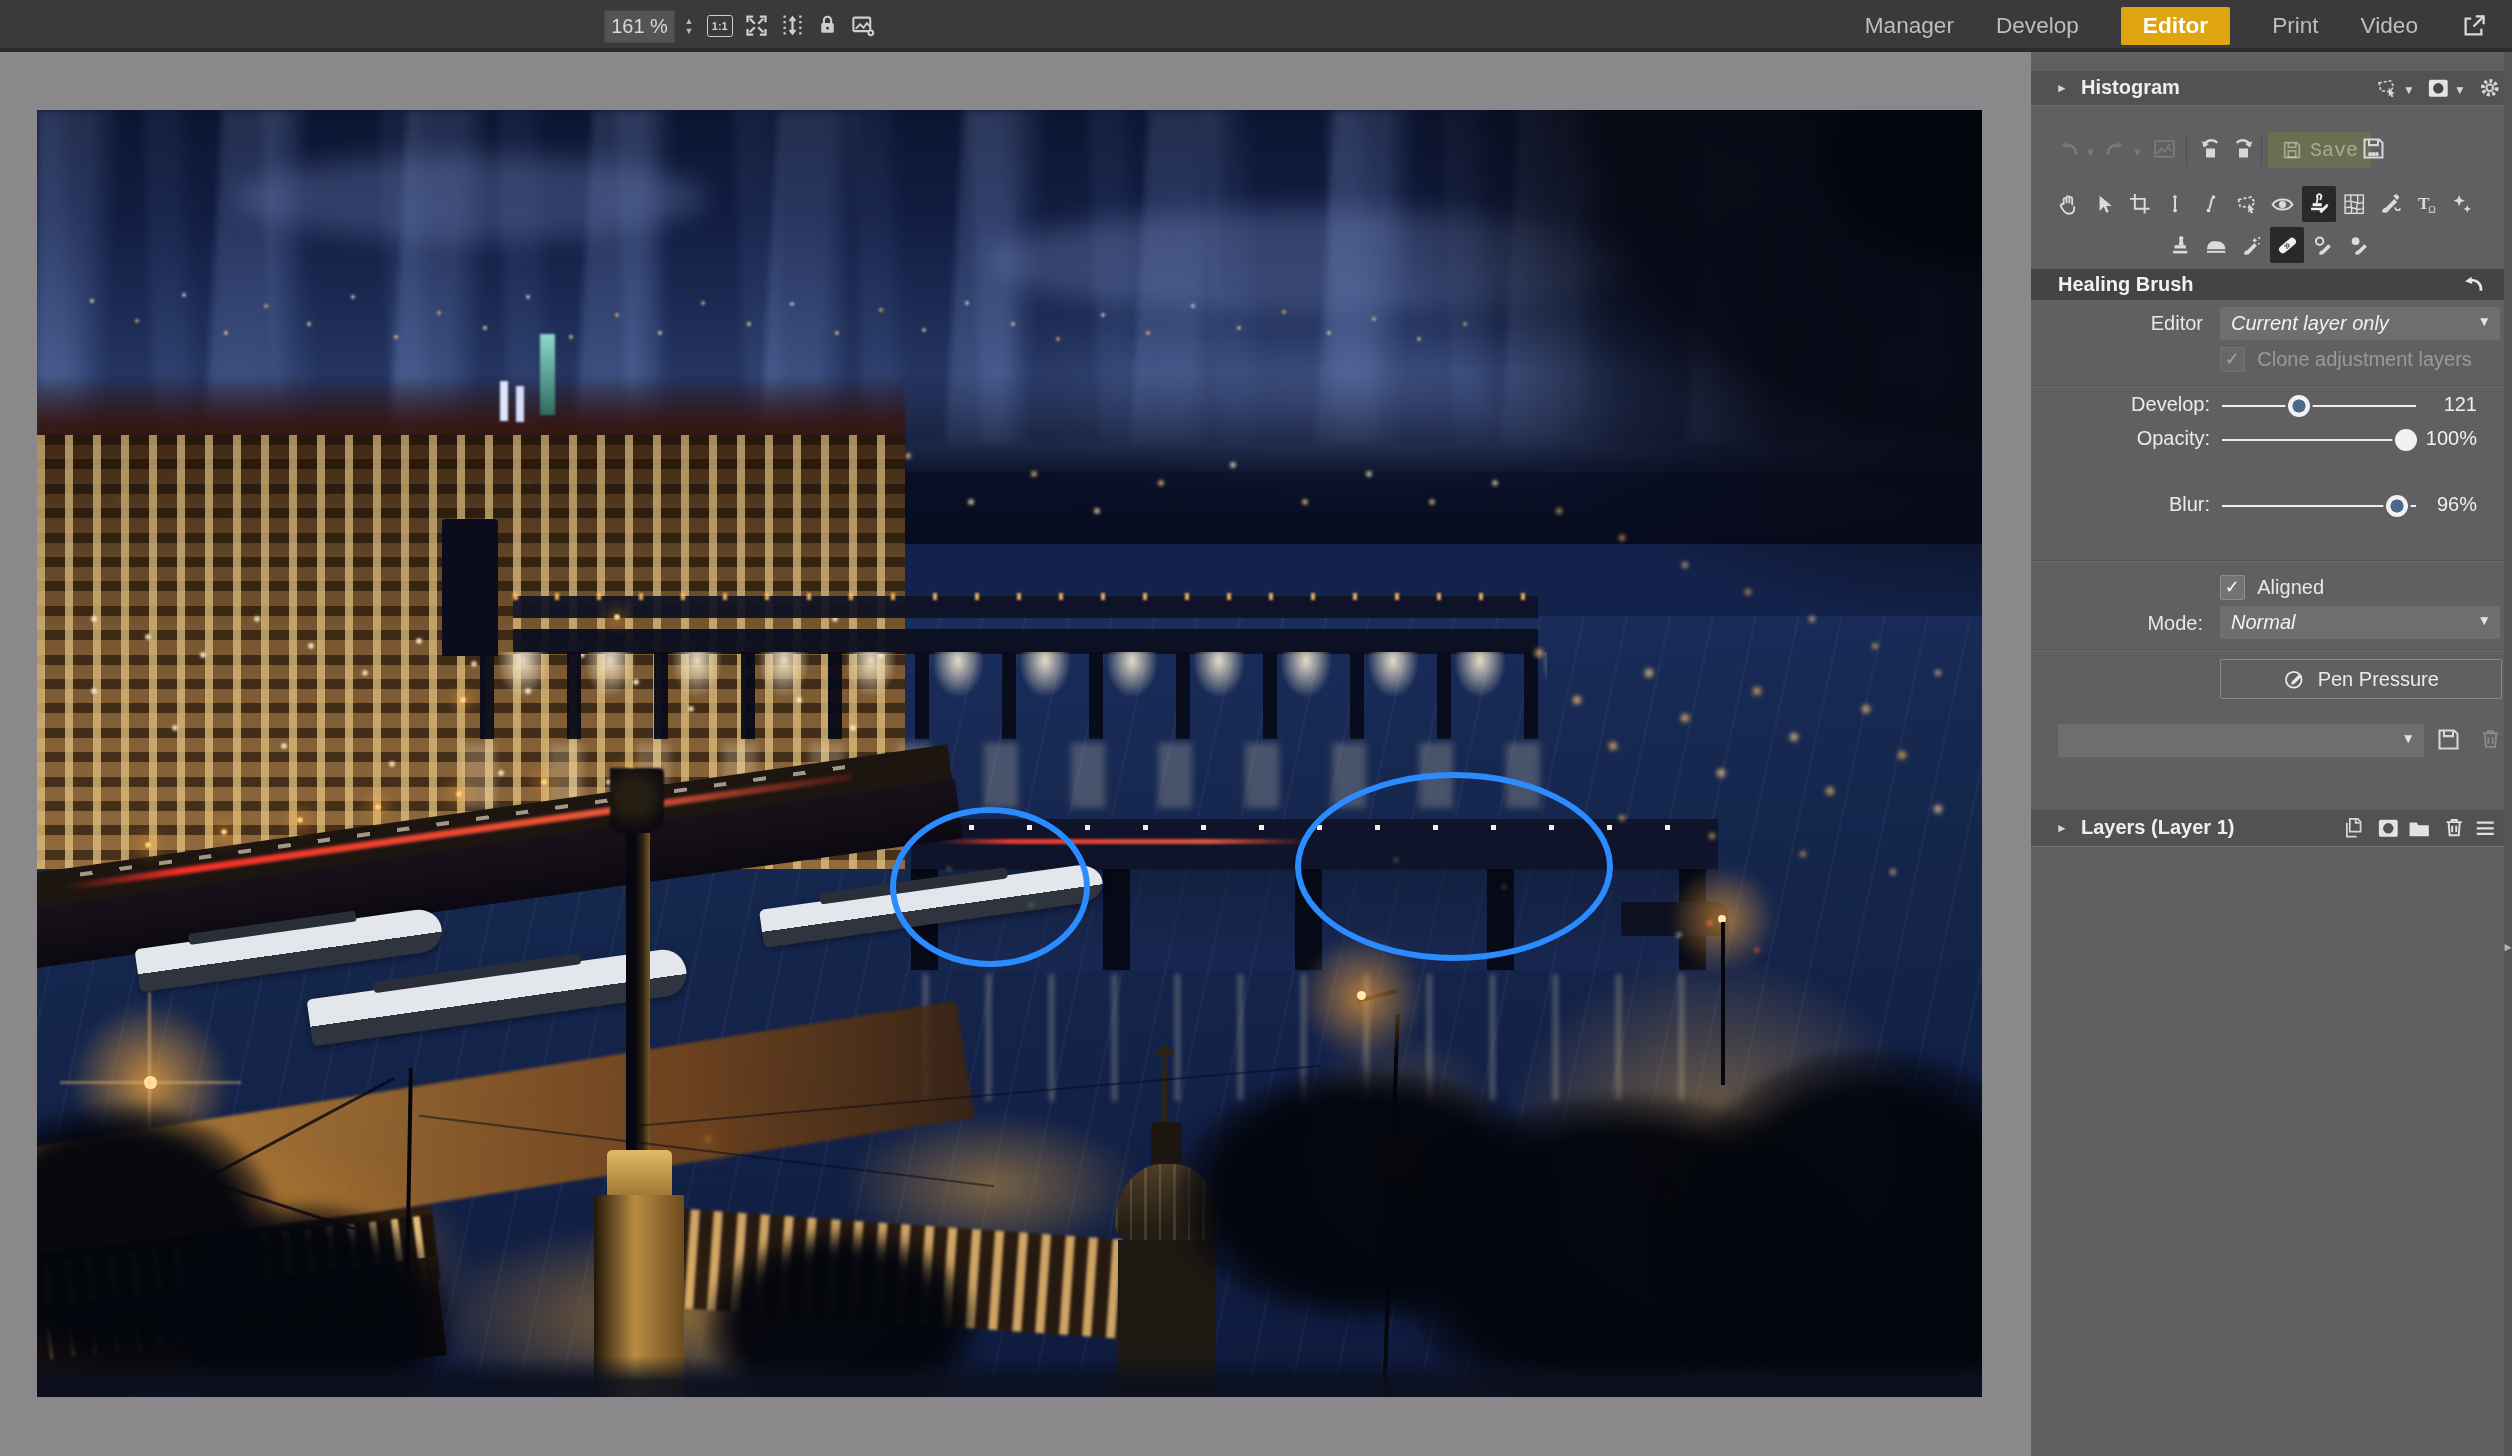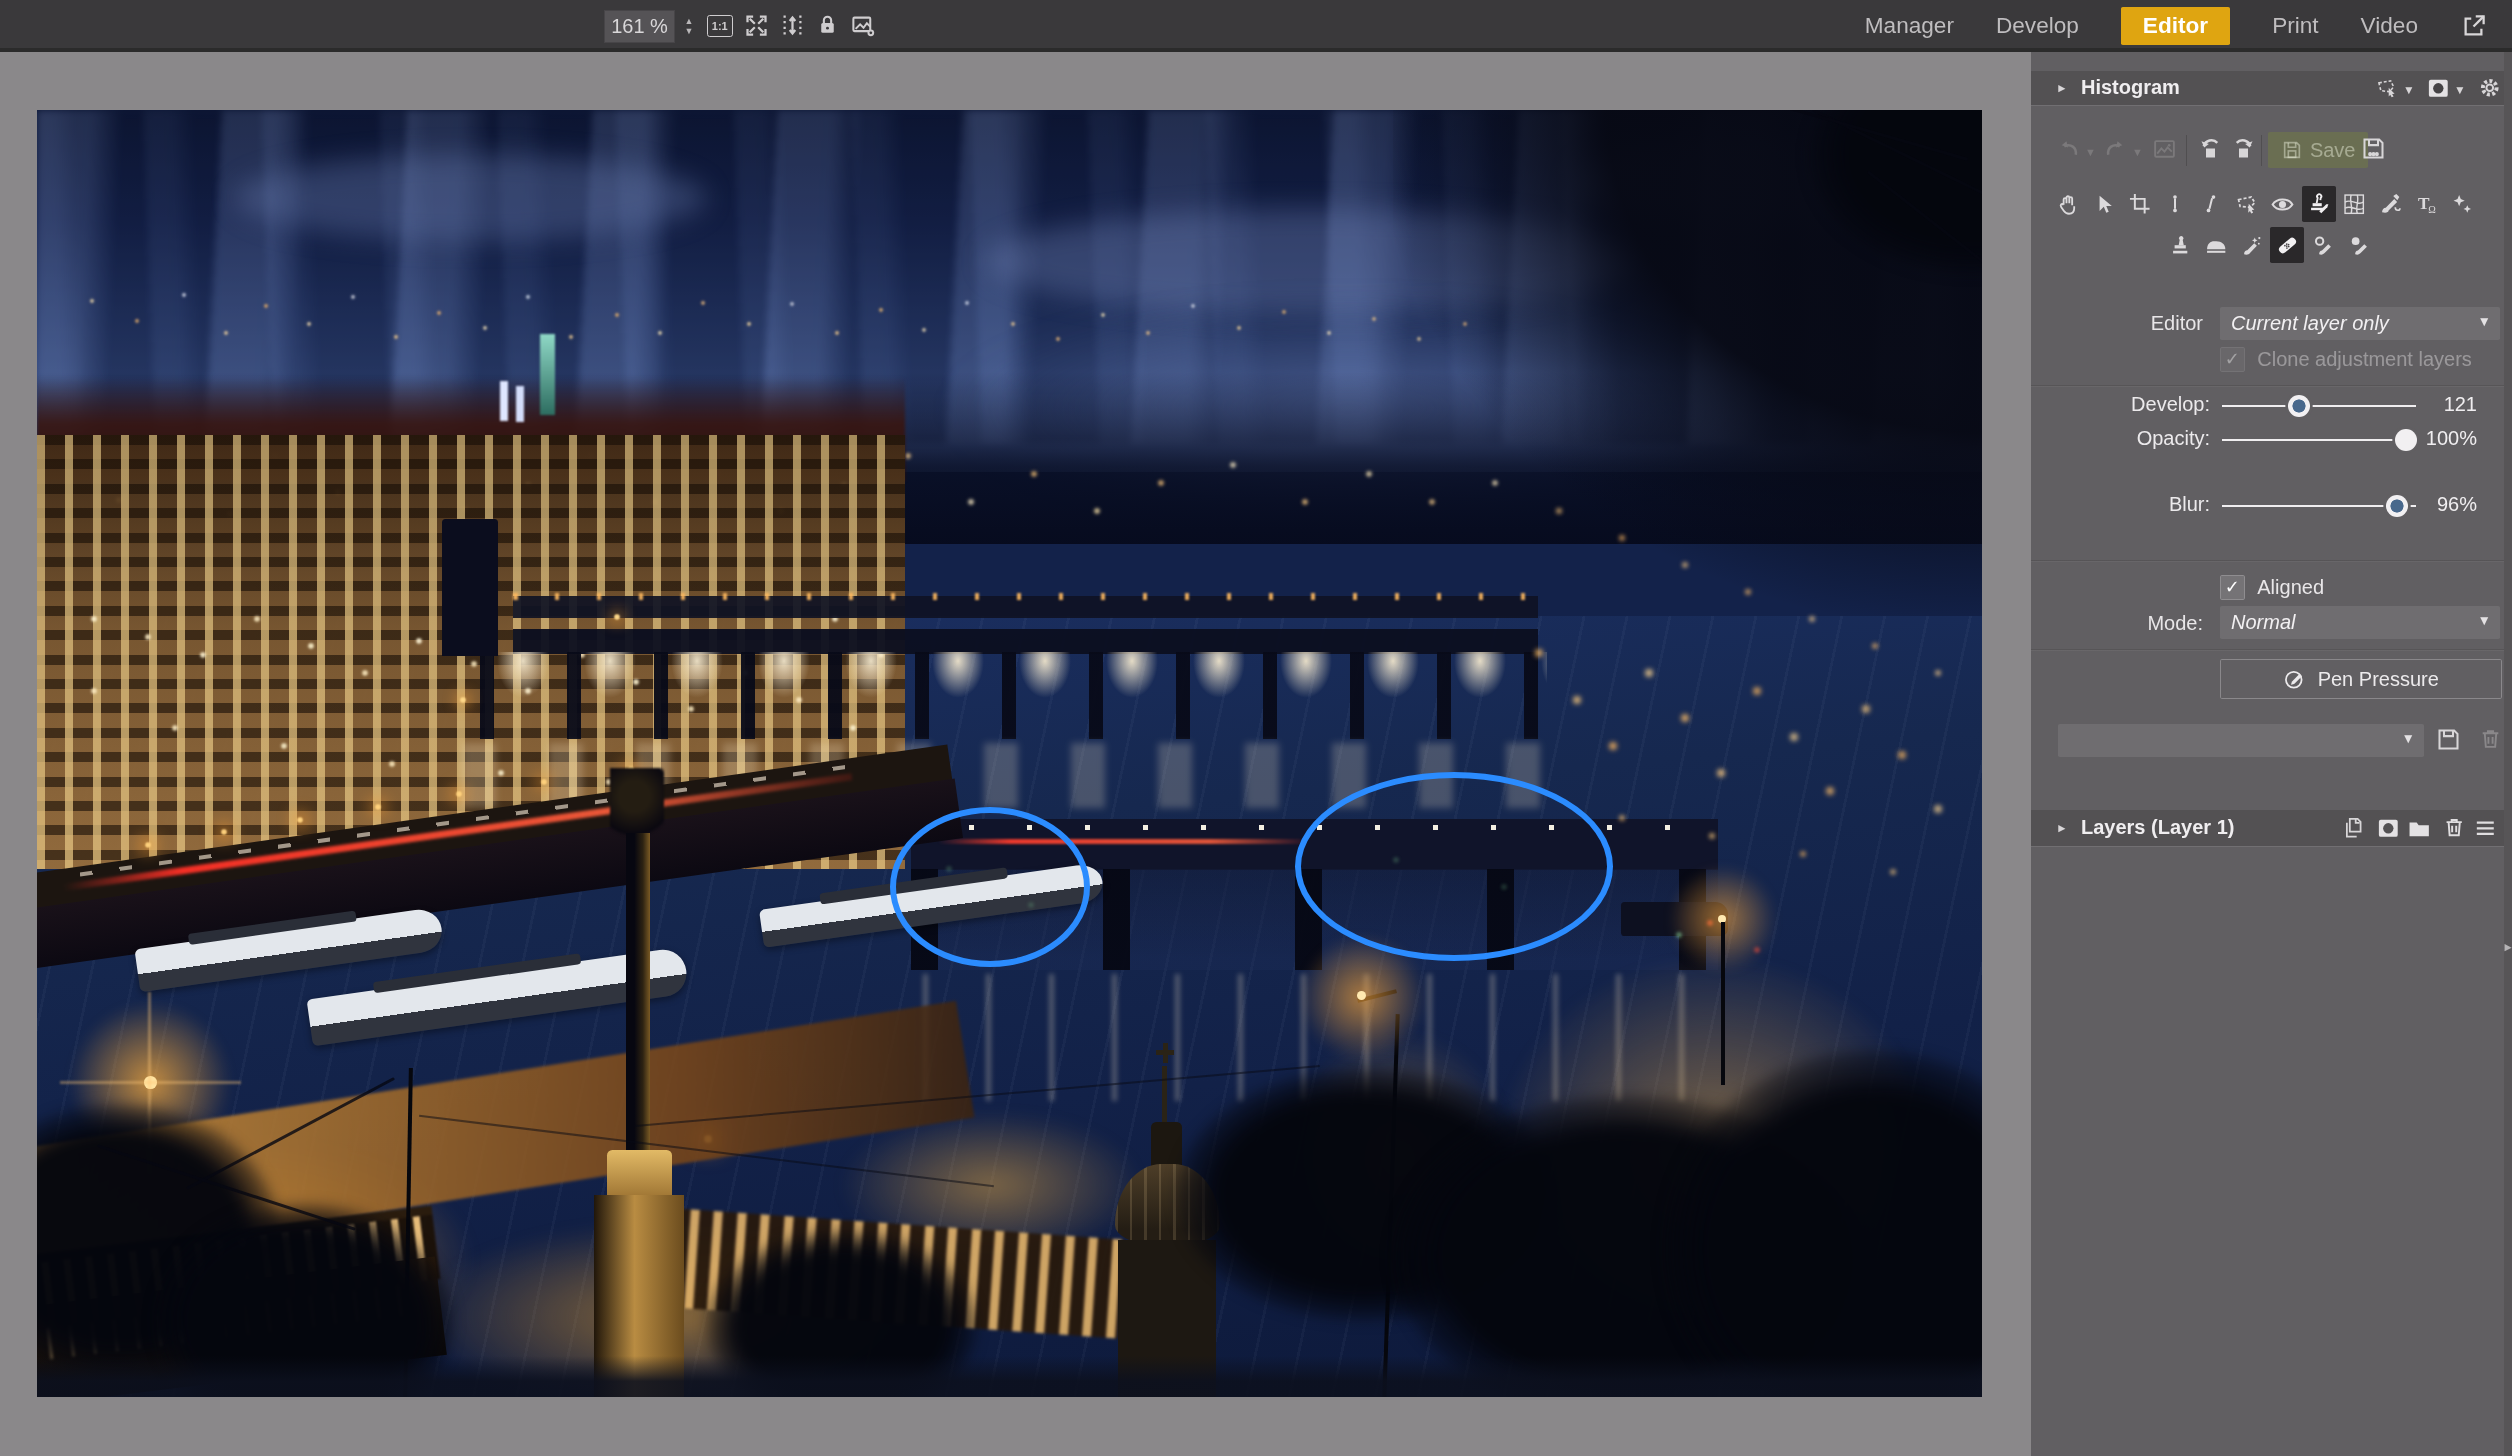--- a/index.html
+++ b/index.html
@@ -391,21 +391,21 @@
           </svg>
       </span>
       <span class="ab" style="left:199px;top:9px;">
         <svg width="27" height="27" viewBox="0 0 24 24">
             <path d="M18 10A7 7 0 0 0 6 7" fill="none" stroke="#D8D6D8" stroke-width="2.2"></path>
             <path d="M20 5.5 17.5 11l-4-3z" fill="#D8D6D8"></path>
             <rect x="8" y="12" width="8" height="8" fill="#D8D6D8"></rect>
           </svg>
       </span>
       <div class="ab" style="left:230px;top:9px;width:0.9px;height:31px;background:#504E50;"></div>
-      <div class="ab savebtn" style="left:237px;top:6.3px;">
+      <div class="ab savebtn" style="left:237px;top:6.3px;font-family:Liberation Mono, monospace;">
         <svg width="22" height="22" viewBox="0 0 24 24" fill="none" stroke="rgba(240,244,225,.45)" stroke-width="1.8">
             <path d="M4 4h13l3 3v13H4z"></path>
             <path d="M8 4v5h8V4"></path>
             <rect x="8" y="13" width="8" height="7"></rect>
           </svg>
         <span>Save</span>
       </div>
       <span class="ab" style="left:329px;top:9px;">
         <svg width="27" height="27" viewBox="0 0 24 24" fill="none" stroke="#D8D6D8" stroke-width="1.8">
             <path d="M4 4h13l3 3v13H4z"></path>
@@ -537,20 +537,29 @@
           </svg>
       </div>
       <div class="toolcell">
         <svg width="24.4" height="24.4" viewBox="0 0 24 24">
             <circle cx="8.5" cy="8" r="3.8" fill="#DCDADC"></circle>
             <path d="M8 21c0-2.4 1.2-3.8 2.8-3.8L17 11l2.6 2.6-6.2 6.2C12.4 21 10.6 21.8 8 21z" fill="#DCDADC"></path>
           </svg>
       </div>
     </div>
 
+    <div class="ab hbhead">
+      <span class="ab" style="left:27px;top:3.6px;font-weight:bold;color:#F2F0F2;">Healing Brush</span>
+      <span class="ab" style="left:429px;top:2.7px;">
+        <svg width="25" height="25" viewBox="0 0 24 24">
+            <path d="M20 18c1-8-6-12-12-9" fill="none" stroke="#E8E6E8" stroke-width="2.6"></path>
+            <path d="M11 4.6 4.8 8.8l7 2.6z" fill="#E8E6E8"></path>
+          </svg>
+      </span>
+    </div>
 
     <div class="ab flabel" style="left:0;width:172px;top:260px;">Editor</div>
     <div class="ab combo" style="left:189px;top:255px;width:280px;">
       <span class="ctxt">Current layer only</span>
       <span class="carr">▼</span>
     </div>
 
     <div class="ab dis" style="left:189px;top:295px;display:flex;align-items:center;gap:12.7px;">
       <span class="cb">✓</span>
       <span>Clone adjustment layers</span>

